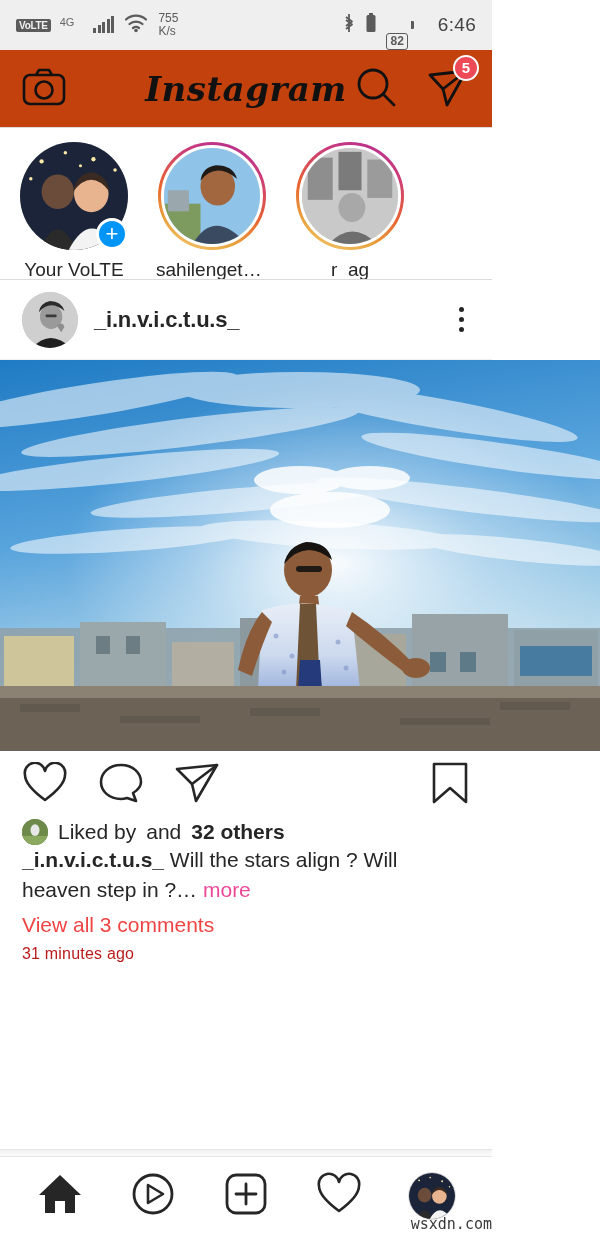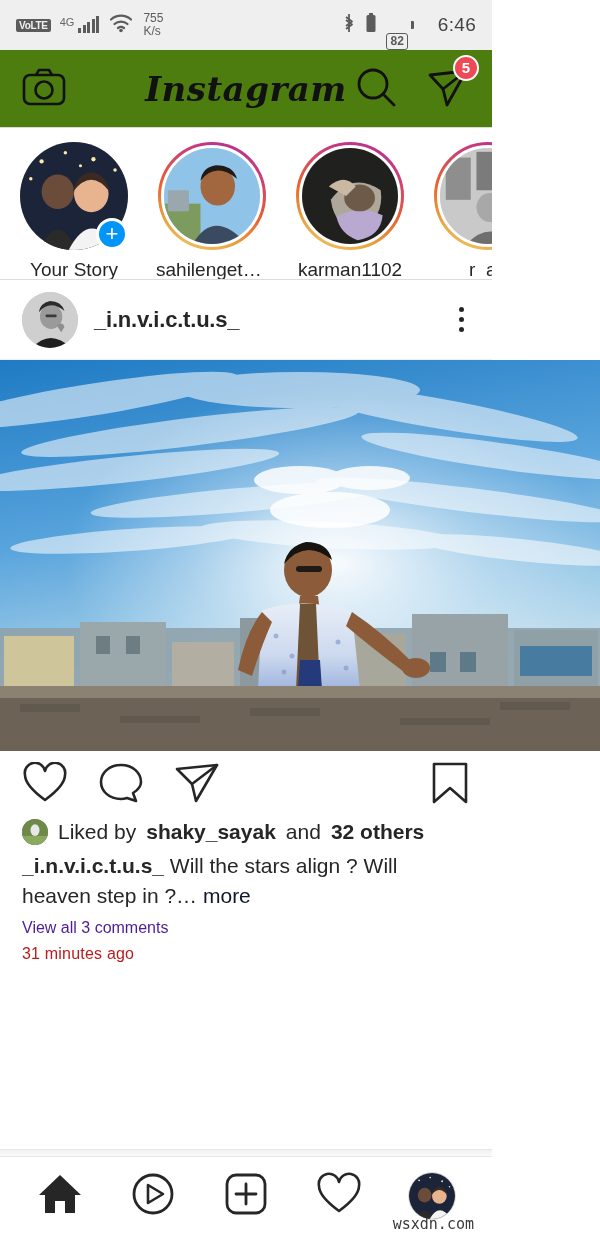--- a/index.html
+++ b/index.html
@@ -17,38 +17,38 @@
     display: flex; align-items: center; justify-content: space-between;
     padding: 0 16px; color: #555;
   }
   .sb-left, .sb-right { display: flex; align-items: center; gap: 9px; }
   .volte {
     background: #5b5b5b; color: #efefef; font-size: 10px; font-weight: bold;
     padding: 1px 3px; border-radius: 2px; letter-spacing: -0.3px;
     line-height: 11px;
   }
   .sig-wrap { display: flex; align-items: flex-end; gap: 1px; position: relative; }
-  .sig-label { font-size: 11px; color: #666; align-self: flex-start; line-height: 10px; margin-right: 3px;}
+  .sig-label { font-size: 11px; color: #666; align-self: flex-start; line-height: 10px; margin-right: 18px;}
   .bars { display: flex; align-items: flex-end; gap: 1.5px; height: 16px; }
   .bars i { width: 3px; background: #5b5b5b; display: block; }
   .bars i:nth-child(1){height:5px;} .bars i:nth-child(2){height:8px;}
   .bars i:nth-child(3){height:11px;} .bars i:nth-child(4){height:14px;}
   .bars i:nth-child(5){height:17px;}
   .speed { font-size: 12px; line-height: 13px; color: #5b5b5b; text-align: left; }
   .speed span { display: block; }
   .battery-box {
     border: 1.6px solid #5b5b5b; border-radius: 3px; padding: 0 3px;
     font-size: 12px; font-weight: 600; color: #5b5b5b; line-height: 15px; margin-top: 32px;
   }
   .batt-nub { width: 3px; height: 8px; background: #5b5b5b; border-radius: 0 1px 1px 0; margin-left: -6px;}
   .clock { font-size: 19px; color: #444; letter-spacing: 0.3px; margin-left: 15px; }
 
   
   .ig-header {
-    height: 78px; flex: 0 0 78px; background: #4d7c0f;
+    height: 78px; flex: 0 0 78px; background: #c2410c;
     border-bottom: 1px solid #dbdbdb;
     display: flex; align-items: center; justify-content: space-between;
     padding: 0 22px; position: relative;
   }
   .logo {
     position: absolute; left: 0; right: 0; text-align: center;
     font-family: "DejaVu Serif", serif; font-style: italic; font-weight: bold;
     font-size: 34px; color: #111; pointer-events: none; letter-spacing: 0.5px;
   }
   .hdr-right { display: flex; align-items: center; gap: 28px; position: relative; z-index: 2;}
@@ -108,42 +108,42 @@
   .post-media { flex: 0 0 391px; height: 391px; width: 600px; overflow: hidden; position: relative; background:#9fc6e8;}
   .post-media svg { display: block; width: 600px; height: 391px; }
 
   .actions {
     flex: 0 0 68px; height: 68px; display: flex; align-items: center;
     padding: 0 22px; gap: 30px;
   }
   .spacer { flex: 1; }
 
   .meta { padding: 0 22px; }
-  .likes { display: flex; align-items: center; gap: 10px; font-size: 21px; color: #262626; margin-bottom: 6px;}
+  .likes { display: flex; align-items: center; gap: 10px; font-size: 21px; color: #262626; }
   .likes b { font-weight: 700; }
   .mini-av { width: 26px; height: 26px; border-radius: 50%; overflow: hidden; flex:0 0 26px; background:#8a9a6a;}
   .mini-av svg{display:block;width:100%;height:100%;}
   .caption { font-size: 21px; color: #262626; line-height: 1.42; }
   .caption b { font-weight: 700; }
-  .caption .more { color: #0f172a; }
-  .comments { font-size: 16px; color: #4c1d95; margin-top: 8px; }
+  .caption .more { color: #ec4899; }
+  .comments { font-size: 21px; color: #ef4444; margin-top: 8px; }
   .time { font-size: 16px; color: #b91c1c; margin-top: 8px; letter-spacing: 0.2px;}
 
   
   .gap { flex: 1 1 auto; background: #fff; }
   .divider { height: 8px; background: linear-gradient(#f2f2f2, #fbfbfb); border-top: 1px solid #e6e6e6; border-bottom: 1px solid #e6e6e6;}
   .bottom-nav {
     flex: 0 0 78px; height: 78px; background: #fff;
     display: flex; align-items: center; justify-content: space-around;
     padding: 0 14px; position: relative;
   }
   .nav-av { width: 48px; height: 48px; border-radius: 50%; overflow: hidden; border: 1.5px solid #ddd;}
   .nav-av svg{display:block;width:100%;height:100%;}
   .watermark {
-    position: absolute; right: 18px; bottom: 2px;
+    position: absolute; right: 0; bottom: 2px;
     font-family: "DejaVu Sans Mono", monospace; font-size: 15px; color: #3a3a3a;
   }
 </style>
 </head>
 <body>
 
 <div class="screen">
 
   <div class="statusbar">
     <div class="sb-left">
@@ -234,54 +234,40 @@
               <circle cx="56" cy="22" r="1.4" fill="#ffe9a8"></circle>
             <ellipse cx="35" cy="46" rx="15" ry="16" fill="#6b4b3a"></ellipse>
             <path d="M18 100 Q35 62 52 100 Z" fill="#2a2a2a"></path>
             <ellipse cx="66" cy="48" rx="16" ry="17" fill="#e8b48f"></ellipse>
             <path d="M49 46 Q66 24 83 46 Q80 30 66 28 Q52 30 49 46 Z" fill="#3a2a22"></path>
             <path d="M45 100 Q66 60 90 100 Z" fill="#f3f3f3"></path>
           </svg>
         </div>
         <span class="plus">+</span>
       </div>
-      <div class="story-name">Your Story</div>
+      <div class="story-name">Your VoLTE</div>
     </div>
 
 
     <div class="story">
       <div class="ring">
         <div class="av">
           <svg viewBox="0 0 100 100">
             <rect width="100" height="100" fill="#8fc4e8"></rect>
             <rect y="58" width="38" height="42" fill="#7d9b5e"></rect>
             <rect x="4" y="44" width="22" height="22" fill="#9aa8ae"></rect>
             <ellipse cx="56" cy="40" rx="18" ry="20" fill="#a3673f"></ellipse>
             <path d="M38 34 Q54 14 76 32 Q72 18 54 18 Q40 20 38 34 Z" fill="#211b17"></path>
             <path d="M30 100 Q52 62 86 100 Z" fill="#3a4a60"></path>
           </svg>
         </div>
       </div>
       <div class="story-name">sahilengetho…</div>
     </div>
 
-    <div class="story">
-      <div class="ring">
-        <div class="av">
-          <svg viewBox="0 0 100 100">
-            <rect width="100" height="100" fill="#20201e"></rect>
-            <path d="M30 54 Q52 24 82 44 Q86 72 60 86 Q34 84 30 54 Z" fill="#b0a79b"></path>
-            <path d="M36 72 Q58 58 84 70 Q82 92 58 96 Q40 90 36 72 Z" fill="#b9a8cf"></path>
-            <ellipse cx="60" cy="52" rx="16" ry="14" fill="#6e5a48"></ellipse>
-            <path d="M28 40 Q44 26 56 40 L46 50 Z" fill="#cbb8a2"></path>
-          </svg>
-        </div>
-      </div>
-      <div class="story-name">karman1102</div>
-    </div>
 
     <div class="story">
       <div class="ring">
         <div class="av">
           <svg viewBox="0 0 100 100">
             <rect width="100" height="100" fill="#c9c9c9"></rect>
             <rect x="6" y="10" width="26" height="44" fill="#8e8e8e"></rect>
             <rect x="38" y="4" width="24" height="40" fill="#7b7b7b"></rect>
             <rect x="68" y="12" width="26" height="40" fill="#9b9b9b"></rect>
             <ellipse cx="52" cy="62" rx="14" ry="15" fill="#a8a8a8"></ellipse>
@@ -433,21 +419,20 @@
   <div class="meta">
     <div class="likes">
       <span class="mini-av">
         <svg viewBox="0 0 40 40">
           <rect width="40" height="40" fill="#6d8a4a"></rect>
           <rect y="26" width="40" height="14" fill="#8aa85e"></rect>
           <ellipse cx="20" cy="17" rx="7" ry="9" fill="#e7e7e7"></ellipse>
         </svg>
       </span>
       <span>Liked by </span>
-        <b>shaky_sayak</b>
         <span> and </span>
         <b>32 others</b>
     </div>
 
     <div class="caption"><b>_i.n.v.i.c.t.u.s_</b><span> Will the stars align ? Will heaven step in ?… </span><span class="more">more</span></div>
 
     <div class="comments">View all 3 comments</div>
     <div class="time">31 minutes ago</div>
   </div>
 

